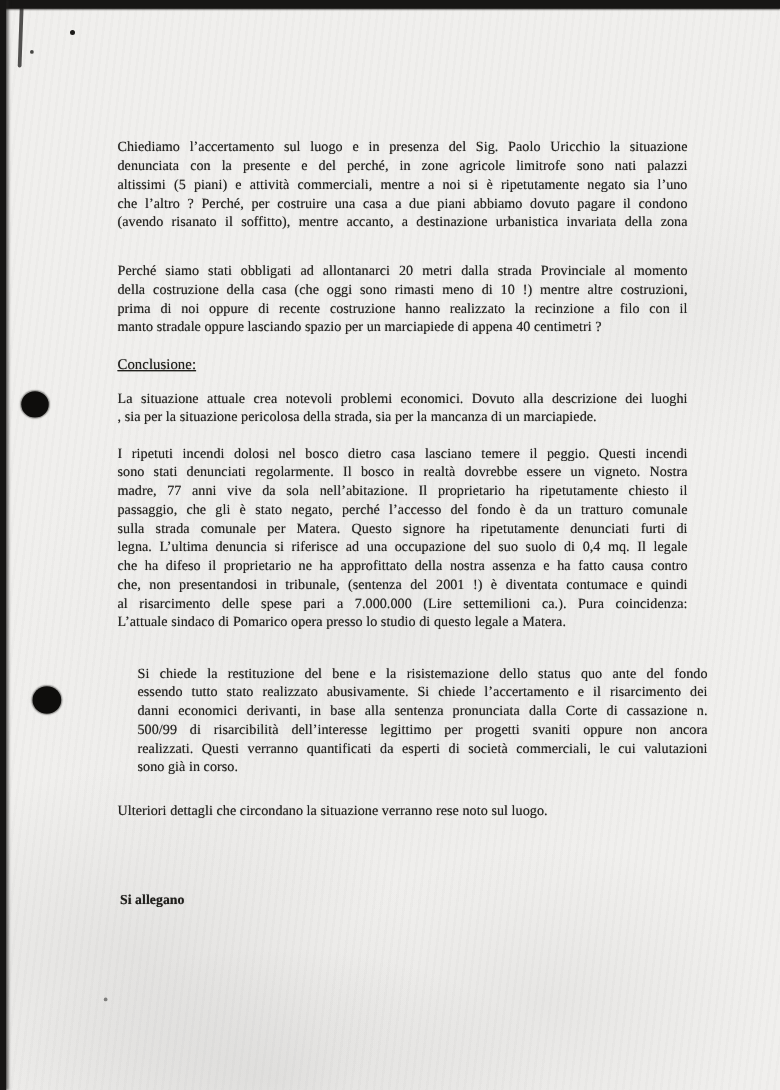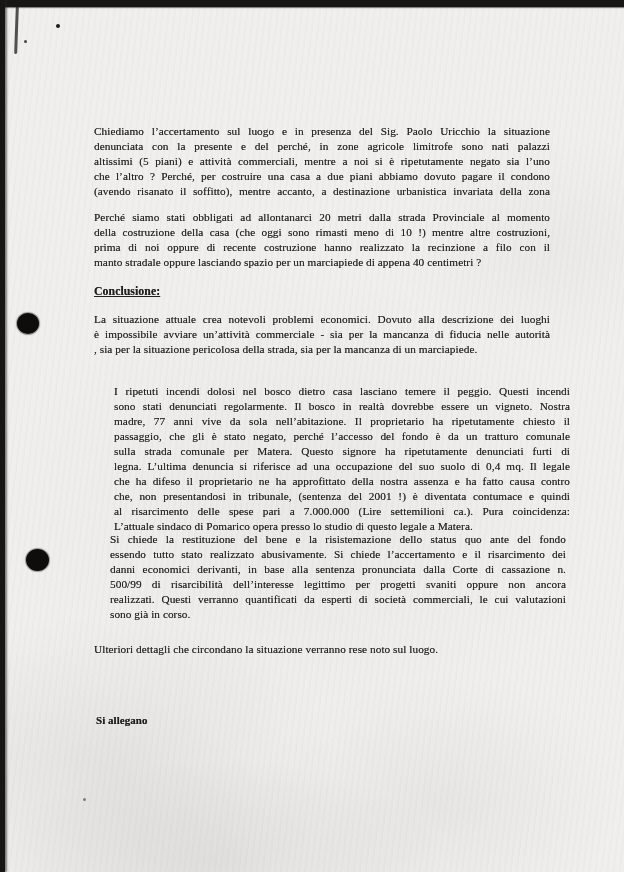--- a/index.html
+++ b/index.html
@@ -53,32 +53,32 @@
   
   .para {
     position: absolute; left: 94px; width: 456px;
     font-size: 11.3px; line-height: 15px;
     color: #262522;
     letter-spacing: 0.04px;
     text-shadow: 0 0 0.6px rgba(45,43,40,0.65);
   }
   .tline { text-align: justify; text-align-last: justify; }
   .tline.last { text-align-last: auto; }
-  .para-1 { top: 124px; }
+  .para-1 { top: 111px; }
   .para-2 { top: 210px; }
   .heading {
     position: absolute; left: 94px; top: 284px;
     font-size: 11.8px; line-height: 15px;
-    font-weight: bold; text-decoration: underline;
+    font-weight: normal; text-decoration: underline;
     color: #21201d;
     letter-spacing: 0.05px;
     text-shadow: 0 0 0.6px rgba(40,38,35,0.7);
   }
   .para-3 { top: 312px; }
-  .para-4 { top: 384px; margin-left: 20px; }
+  .para-4 { top: 356px; }
   .para-5 { top: 532px; margin-left: 16px; }
   .para-6 { top: 642px; }
   .signoff {
     position: absolute; left: 96px; top: 713px;
     font-size: 11px; line-height: 15px;
     font-weight: bold;
     color: #21201d;
     letter-spacing: 0.05px;
     text-shadow: 0 0 0.6px rgba(40,38,35,0.7);
   }
@@ -111,21 +111,20 @@
       <div class="tline">Perché siamo stati obbligati ad allontanarci 20 metri dalla strada Provinciale al momento</div>
       <div class="tline">della costruzione della casa (che oggi sono rimasti meno di 10 !) mentre altre costruzioni,</div>
       <div class="tline">prima di noi oppure di recente costruzione hanno realizzato la recinzione a filo con il</div>
       <div class="tline last">manto stradale oppure lasciando spazio per un marciapiede di appena 40 centimetri ?</div>
     </div>
 
   <div class="heading">Conclusione:</div>
 
   <div class="para para-3">
       <div class="tline">La situazione attuale crea notevoli problemi economici. Dovuto alla descrizione dei luoghi</div>
-      <div class="tline">è impossibile avviare un’attività commerciale - sia per la mancanza di fiducia nelle autorità</div>
       <div class="tline last">, sia per la situazione pericolosa della strada, sia per la mancanza di un marciapiede.</div>
     </div>
 
   <div class="para para-4">
       <div class="tline">I ripetuti incendi dolosi nel bosco dietro casa lasciano temere il peggio. Questi incendi</div>
       <div class="tline">sono stati denunciati regolarmente. Il bosco in realtà dovrebbe essere un vigneto. Nostra</div>
       <div class="tline">madre, 77 anni vive da sola nell’abitazione. Il proprietario ha ripetutamente chiesto il</div>
       <div class="tline">passaggio, che gli è stato negato, perché l’accesso del fondo è da un tratturo comunale</div>
       <div class="tline">sulla strada comunale per Matera. Questo signore ha ripetutamente denunciati furti di</div>
       <div class="tline">legna. L’ultima denuncia si riferisce ad una occupazione del suo suolo di 0,4 mq. Il legale</div>

